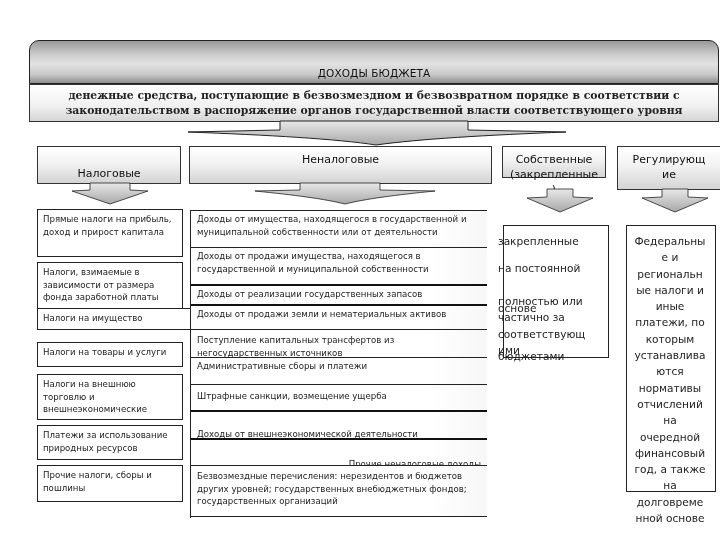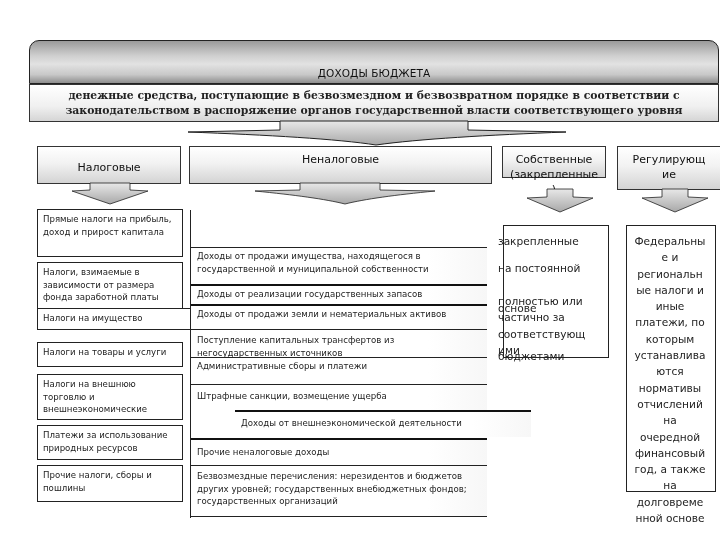--- a/index.html
+++ b/index.html
@@ -22,21 +22,21 @@
       text-align: center; line-height: 15px; padding-top: 3px; color: #222;
     }
 
     svg.arrow { position: absolute; overflow: visible; }
 
     .cat-header {
       position: absolute; border: 1.5px solid #333;
       background: linear-gradient(to bottom, #ffffff 0%, #f2f2f2 45%, #d4d4d4 100%);
       text-align: center; font-family: "DejaVu Sans", sans-serif; font-size: 11px;
     }
-    #hdr-tax { left: 37px; top: 146px; width: 144px; height: 38px; padding-top: 14px; }
+    #hdr-tax { left: 37px; top: 146px; width: 144px; height: 38px; padding-top: 20px; }
     #hdr-nontax { left: 189px; top: 146px; width: 303px; height: 38px; padding-top: 6px; }
     #hdr-own { left: 502px; top: 146px; width: 104px; height: 32px; padding-top: 5px; line-height: 15px; }
     #hdr-reg { left: 617px; top: 146px; width: 104px; height: 44px; padding-top: 5px; line-height: 15px; }
 
     .item-box {
       position: absolute; border: 1.3px solid #222; background: #fff;
       font-size: 8.6px; line-height: 12.5px; padding: 3px 5px; color: #222;
       font-family: "DejaVu Sans", sans-serif; overflow: hidden;
     }
 
@@ -139,42 +139,45 @@
   <span>Налоги на внешнюю торговлю и внешнеэкономические операции</span>
 </div>
 <div class="item-box" style="left:37px; top:425px; width:146px; height:35px;">
   <span>Платежи за использование природных ресурсов</span>
 </div>
 <div class="item-box" style="left:37px; top:465px; width:146px; height:37px;">
   <span>Прочие налоги, сборы и пошлины</span>
 </div>
 
 <div id="nontax-col">
+  <div class="nt-row" style="top:0px; height:37px;">
+    <span>Доходы от имущества, находящегося в государственной и муниципальной собственности или от деятельности</span>
+  </div>
   <div class="nt-row" style="top:37px; height:37px;">
     <span>Доходы от продажи имущества, находящегося в государственной и муниципальной собственности</span>
   </div>
   <div class="nt-row thick" style="top:74px; height:22px;">
     <span>Доходы от реализации государственных запасов</span>
   </div>
   <div class="nt-row thick" style="top:94px; height:25px;">
     <span>Доходы от продажи земли и нематериальных активов</span>
   </div>
   <div class="nt-row" style="top:119px; height:30px; padding-top:4px;">
     <span>Поступление капитальных трансфертов из негосударственных источников</span>
   </div>
   <div class="nt-row" style="top:147px; height:27px;">
     <span>Административные сборы и платежи</span>
   </div>
   <div class="nt-row" style="top:174px; height:27px; padding-top:5px;">
     <span>Штрафные санкции, возмещение ущерба</span>
   </div>
-  <div class="nt-row thick" style="top:200px; height:27px; padding-top:5px;margin-left:44px;">
+  <div class="nt-row thick" style="top:200px; height:27px; padding-top:16px;">
     <span>Доходы от внешнеэкономической деятельности</span>
   </div>
-  <div class="nt-row thick" style="top:228px; height:28px; padding-top:6px;">
+  <div class="nt-row thick" style="top:228px; height:28px; padding-top:18px;text-align:right;">
     <span>Прочие неналоговые доходы</span>
   </div>
   <div class="nt-row" style="top:255px; height:51px; padding-top:4px;">
     <span>Безвозмездные перечисления: нерезидентов и бюджетов других уровней; государственных внебюджетных фондов; государственных организаций</span>
   </div>
   <div id="nt-bottom"></div>
 </div>
 
 <div id="own-box"></div>
 <div class="own-text" style="top:233px;">закрепленные</div>

